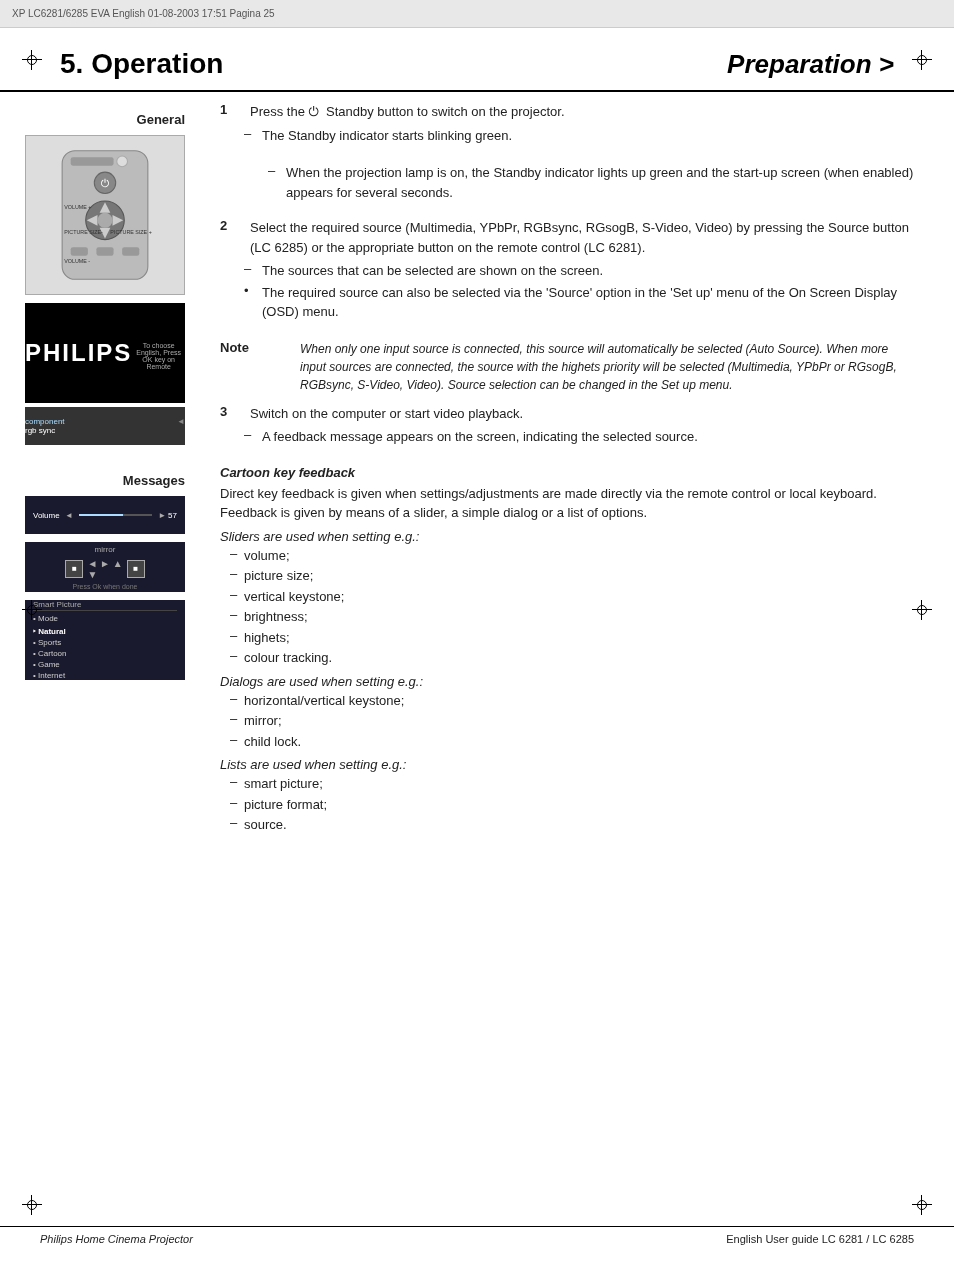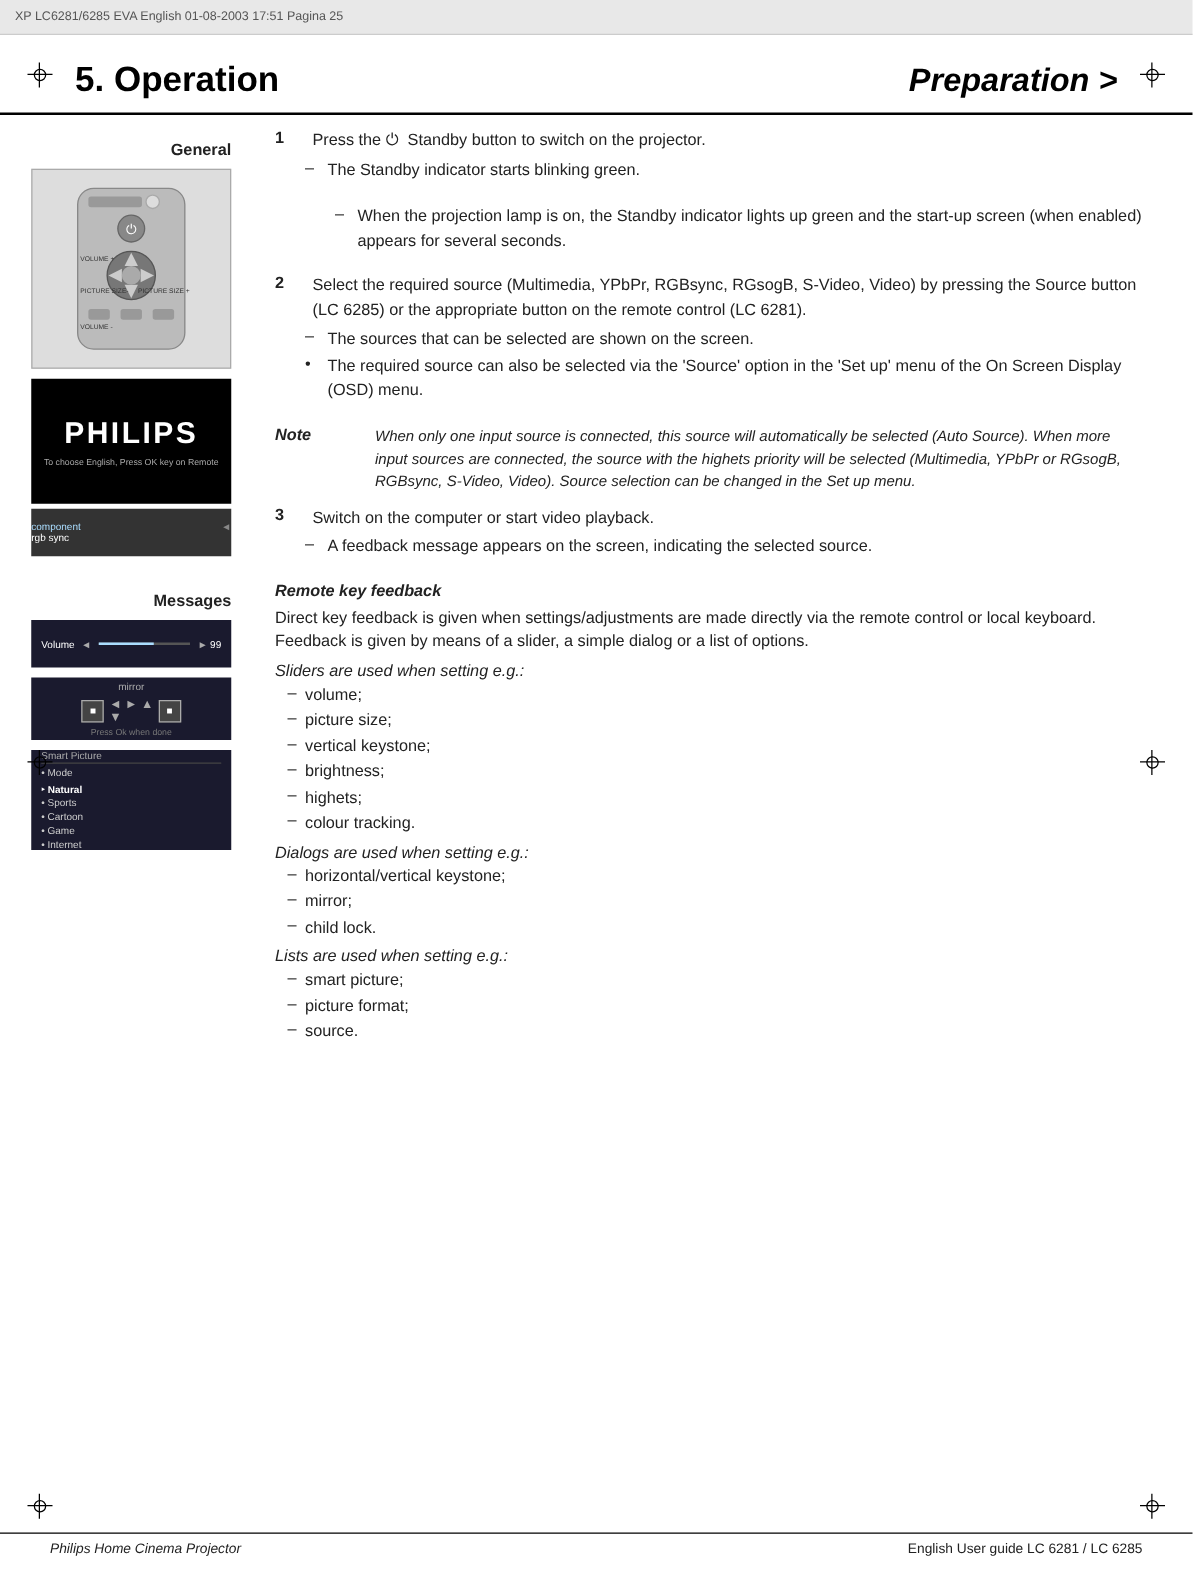--- a/index.html
+++ b/index.html
@@ -95,21 +95,21 @@
       position: relative;
       overflow: hidden;
     }
 
     
     .philips-box {
       width: 160px;
       height: 100px;
       background: #000;
       display: flex;
-      flex-direction: column;
+      flex-direction: row;
       align-items: center;
       justify-content: center;
       margin-bottom: 4px;
     }
 
     .philips-text {
       color: #fff;
       font-size: 24px;
       font-weight: bold;
       letter-spacing: 2px;
@@ -223,21 +223,20 @@
       min-width: 18px;
       font-size: 13px;
     }
 
     .note-block {
       display: flex;
       margin: 10px 0 10px 0;
     }
 
     .note-label {
-      font-style: italic;
       font-weight: bold;
       font-size: 13px;
       min-width: 80px;
     }
 
     .note-text {
       font-style: italic;
       font-size: 12px;
       flex: 1;
       line-height: 1.5;
@@ -515,21 +514,21 @@
         <div class="messages-label">Messages</div>
 
         <div class="slider-screen">
           <div class="slider-bar">
             <span class="slider-label-text">Volume</span>
             <span style="color:#aaa;font-size:8px;margin:0 2px;">◄</span>
             <div class="slider-track">
               <div class="slider-fill"></div>
             </div>
             <span style="color:#aaa;font-size:8px;margin:0 2px;">►</span>
-            <span class="slider-value">99</span>
+            <span class="slider-value">57</span>
           </div>
         </div>
 
         <div class="dialog-screen">
           <div class="dialog-text-small" style="color:#aaa;font-size:8px;margin-bottom:4px;">mirror</div>
           <div class="dialog-icons">
             <div class="dialog-icon-box" style="background:#444;">■</div>
             <div style="color:#aaa;font-size:10px;">◄ ► ▲<br>▼</div>
             <div class="dialog-icon-box" style="background:#444;">■</div>
           </div>
@@ -594,21 +593,21 @@
           <span class="step-number">3</span>
           <span class="step-text">Switch on the computer or start video playback.</span>
         </div>
         <div class="dash-item">
           <span class="dash-symbol">–</span>
           <span class="dash-text">A feedback message appears on the screen, indicating the selected source.</span>
         </div>
       </div>
 
       <div style="margin-top: 12px;">
-        <div class="section-heading">Remote key feedback</div>
+        <div class="section-heading">Cartoon key feedback</div>
         <p style="font-size:13px;line-height:1.5;margin-bottom:4px;">Direct key feedback is given when settings/adjustments are made directly via the remote control or local keyboard. Feedback is given by means of a slider, a simple dialog or a list of options.</p>
 
         <div class="italic-intro">Sliders are used when setting e.g.:</div>
         <div class="list-item-plain">
           <span class="list-dash">–</span>
           <span class="list-text">volume;</span>
         </div>
         <div class="list-item-plain">
           <span class="list-dash">–</span>
           <span class="list-text">picture size;</span>

